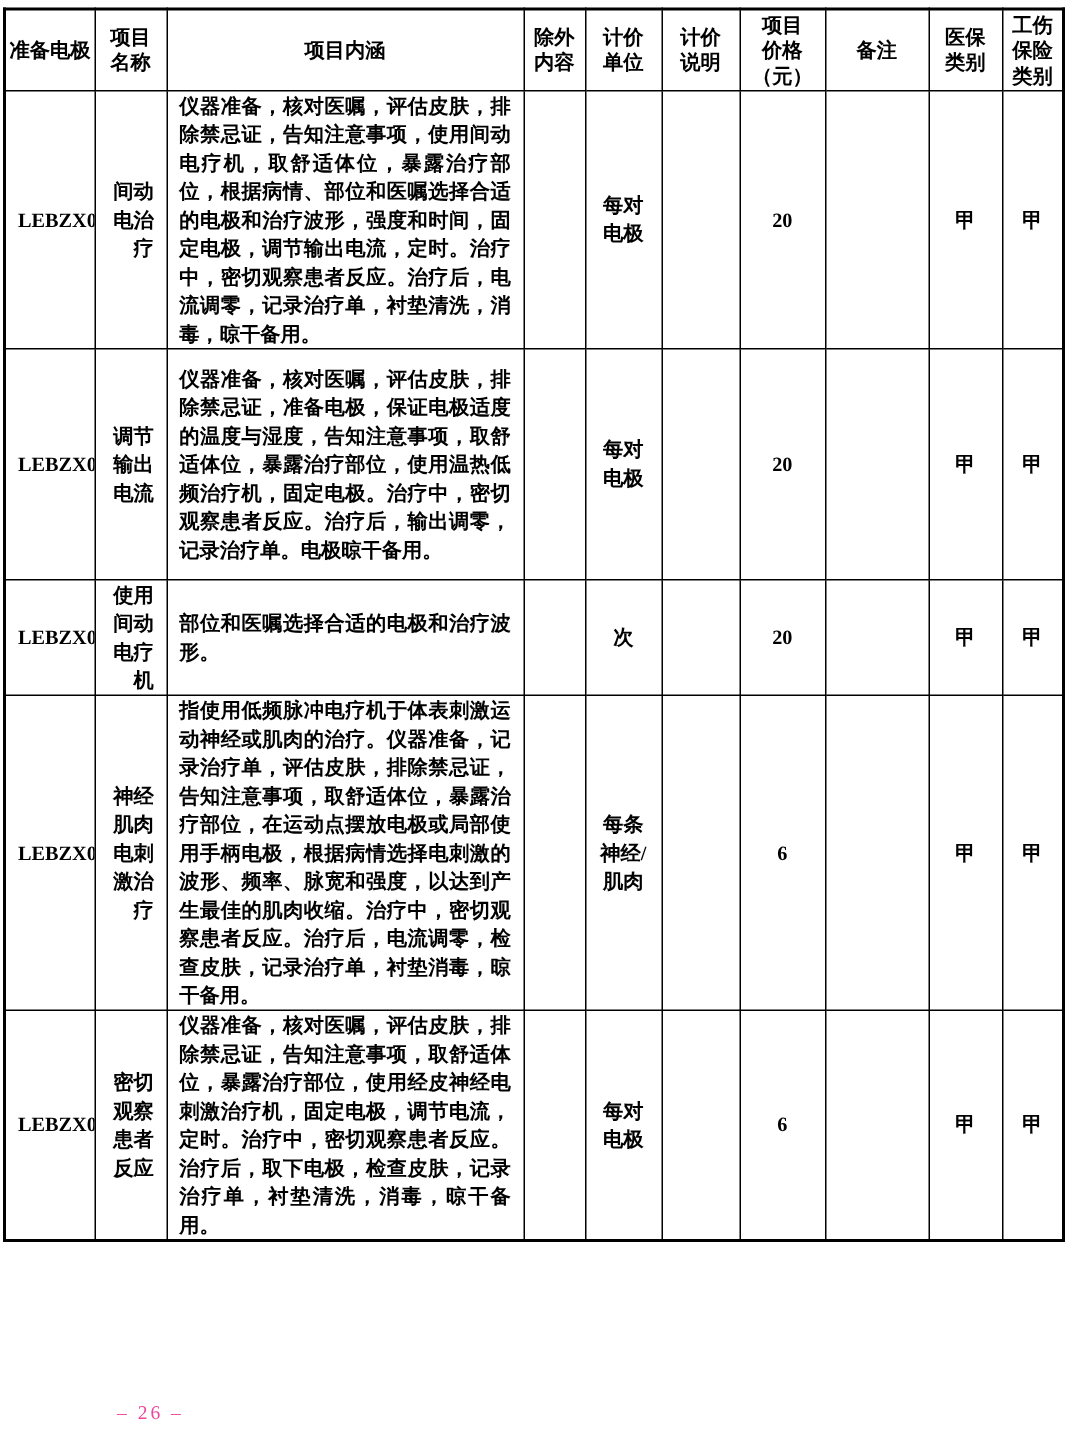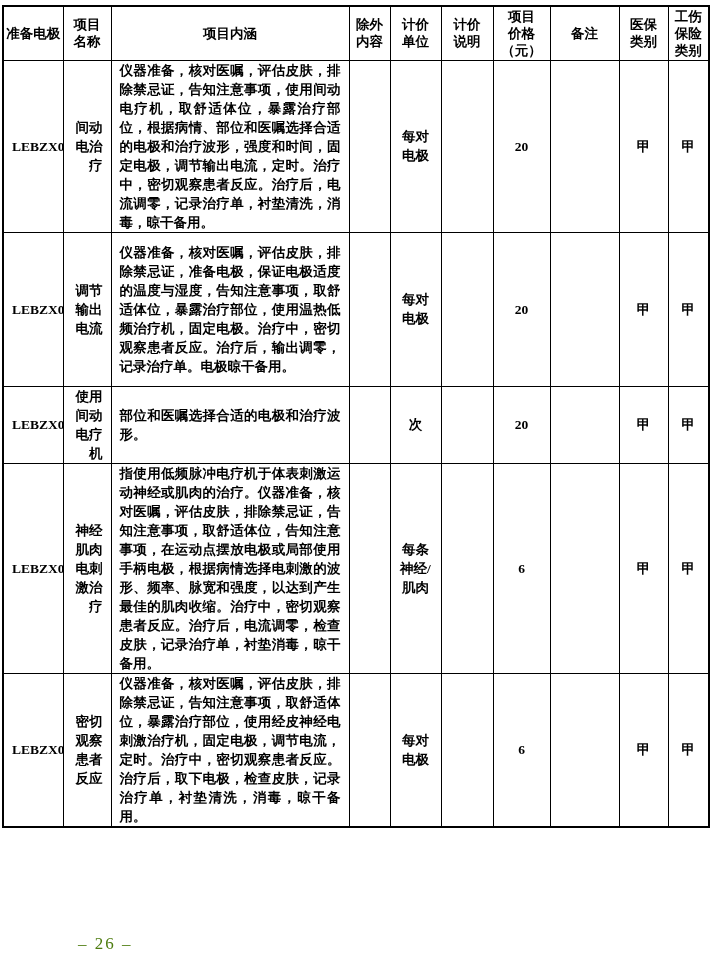--- a/index.html
+++ b/index.html
@@ -64,23 +64,23 @@
     text-justify: inter-ideograph;
     padding: 0 6px;
   }
   td.c-center {
     text-align: center;
   }
   .page-number {
     position: absolute;
     left: 78px;
     top: 934px;
-    font-size: 17px;
+    font-size: 13px;
     letter-spacing: 2px;
-    color: #4d7c0f;
+    color: #ec4899;
   }
 </style>
 </head>
 <body>
 
 <div class="page">
 
   <table class="pricing">
     <colgroup>
       <col style="width:60px">
@@ -150,21 +150,21 @@
         <td class="c-center">次</td>
         <td class="c-center"></td>
         <td class="c-center">20</td>
         <td class="c-center"></td>
         <td class="c-center">甲</td>
         <td class="c-center">甲</td>
       </tr>
       <tr class="r3">
         <td class="c-code">LEBZX011</td>
         <td class="c-name">神经肌肉电刺激治疗</td>
-        <td class="c-content">指使用低频脉冲电疗机于体表刺激运动神经或肌肉的治疗。仪器准备，核对医嘱，评估皮肤，排除禁忌证，告知注意事项，取舒适体位，告知注意事项，在运动点摆放电极或局部使用手柄电极，根据病情选择电刺激的波形、频率、脉宽和强度，以达到产生最佳的肌肉收缩。治疗中，密切观察患者反应。治疗后，电流调零，检查皮肤，记录治疗单，衬垫消毒，晾干备用。</td>
+        <td class="c-content">指使用低频脉冲电疗机于体表刺激运动神经或肌肉的治疗。仪器准备，记录治疗单，评估皮肤，排除禁忌证，告知注意事项，取舒适体位，暴露治疗部位，在运动点摆放电极或局部使用手柄电极，根据病情选择电刺激的波形、频率、脉宽和强度，以达到产生最佳的肌肉收缩。治疗中，密切观察患者反应。治疗后，电流调零，检查皮肤，记录治疗单，衬垫消毒，晾干备用。</td>
         <td class="c-center"></td>
         <td class="c-center">每条神经/肌肉</td>
         <td class="c-center"></td>
         <td class="c-center">6</td>
         <td class="c-center"></td>
         <td class="c-center">甲</td>
         <td class="c-center">甲</td>
       </tr>
       <tr class="r4">
         <td class="c-code">LEBZX012</td>

